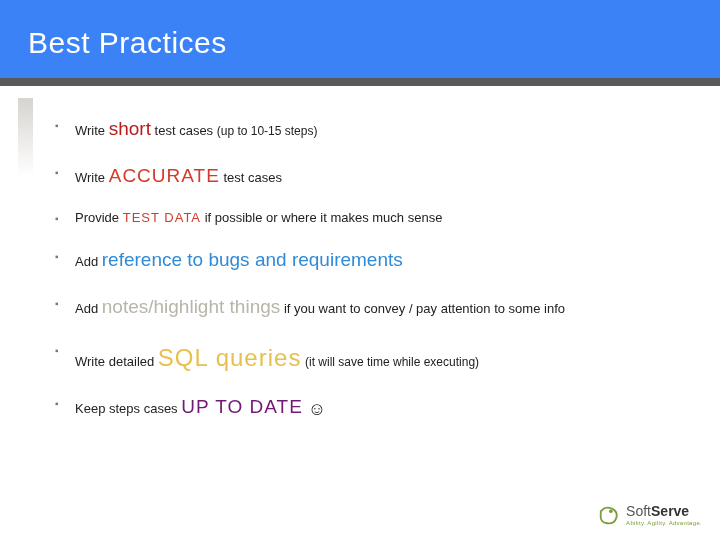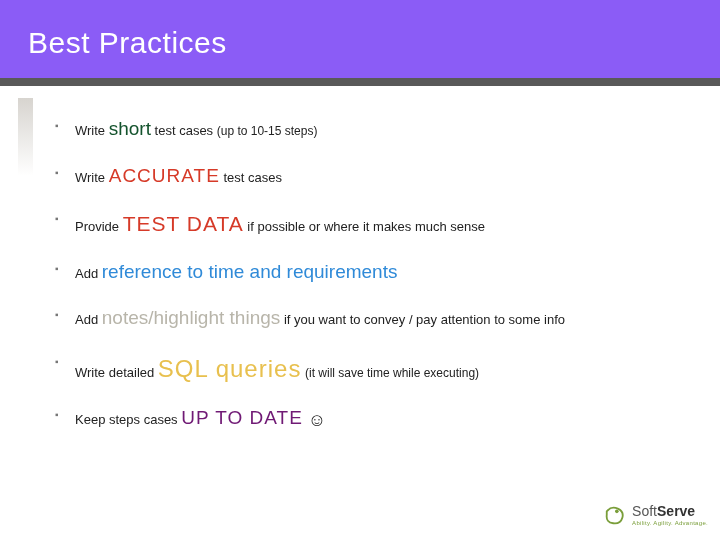--- a/index.html
+++ b/index.html
@@ -6,21 +6,21 @@
     margin: 0;
     padding: 0;
     width: 720px;
     height: 540px;
     background: #ffffff;
     font-family: Verdana, Geneva, sans-serif;
     overflow: hidden;
     position: relative;
   }
   .header {
-    background: #8b5cf6;
+    background: #3b82f6;
     height: 86px;
     width: 100%;
     display: flex;
     align-items: center;
     padding-left: 28px;
     box-sizing: border-box;
     position: relative;
   }
   .title {
     color: #ffffff;
@@ -62,35 +62,35 @@
     padding-left: 20px;
   }
   ul.bullets li::before {
     content: "▪";
     position: absolute;
     left: 0;
     top: 3px;
     font-size: 10px;
     color: #777;
   }
-  .hl-short   { color: #14532d; font-size: 19px; }
+  .hl-short   { color: #b91c1c; font-size: 19px; }
   .hl-simple  { color: #2f8ad8; font-size: 19px; }
   .hl-accurate{ color: #d63a28; font-size: 19px; letter-spacing: 1px; }
   .hl-expected{ color: #c5551d; font-size: 19px; }
-  .hl-testdata{ color: #d63a28; font-size: 21px; letter-spacing: 1px; }
+  .hl-testdata{ color: #d63a28; font-size: 13px; letter-spacing: 1px; }
   .hl-ref     { color: #2f8ad8; font-size: 19px; }
   .hl-notes   { color: #b8b5aa; font-size: 19px; }
   .hl-sql     { color: #e8c04e; font-size: 24px; letter-spacing: 1px; }
   .hl-uptodate{ color: #701a75; font-size: 19px; letter-spacing: 1px; }
   .paren      { font-size: 12px; }
   .emoji      { font-size: 18px; vertical-align: -2px; }
 
   .logo {
     position: absolute;
-    right: 12px;
+    right: 18px;
     bottom: 14px;
     display: flex;
     align-items: flex-end;
     gap: 6px;
   }
   .logo-mark {
     width: 22px;
     height: 22px;
     display: flex;
     align-items: center;
@@ -126,21 +126,21 @@
     <li>
       <span>Write </span><span class="hl-accurate">ACCURATE</span><span>  test cases</span>
     </li>
 
 
     <li>
       <span>Provide </span><span class="hl-testdata">TEST DATA</span><span> if possible or where it makes much sense</span>
     </li>
 
     <li>
-      <span>Add </span><span class="hl-ref">reference to time and requirements</span>
+      <span>Add </span><span class="hl-ref">reference to bugs and requirements</span>
     </li>
 
     <li>
       <span>Add </span><span class="hl-notes">notes/highlight things</span><span> if you want to convey / pay attention to some info</span>
     </li>
 
     <li>
       <span>Write detailed </span><span class="hl-sql">SQL queries</span><span> </span><span class="paren">(it will save time while executing)</span>
     </li>
 

